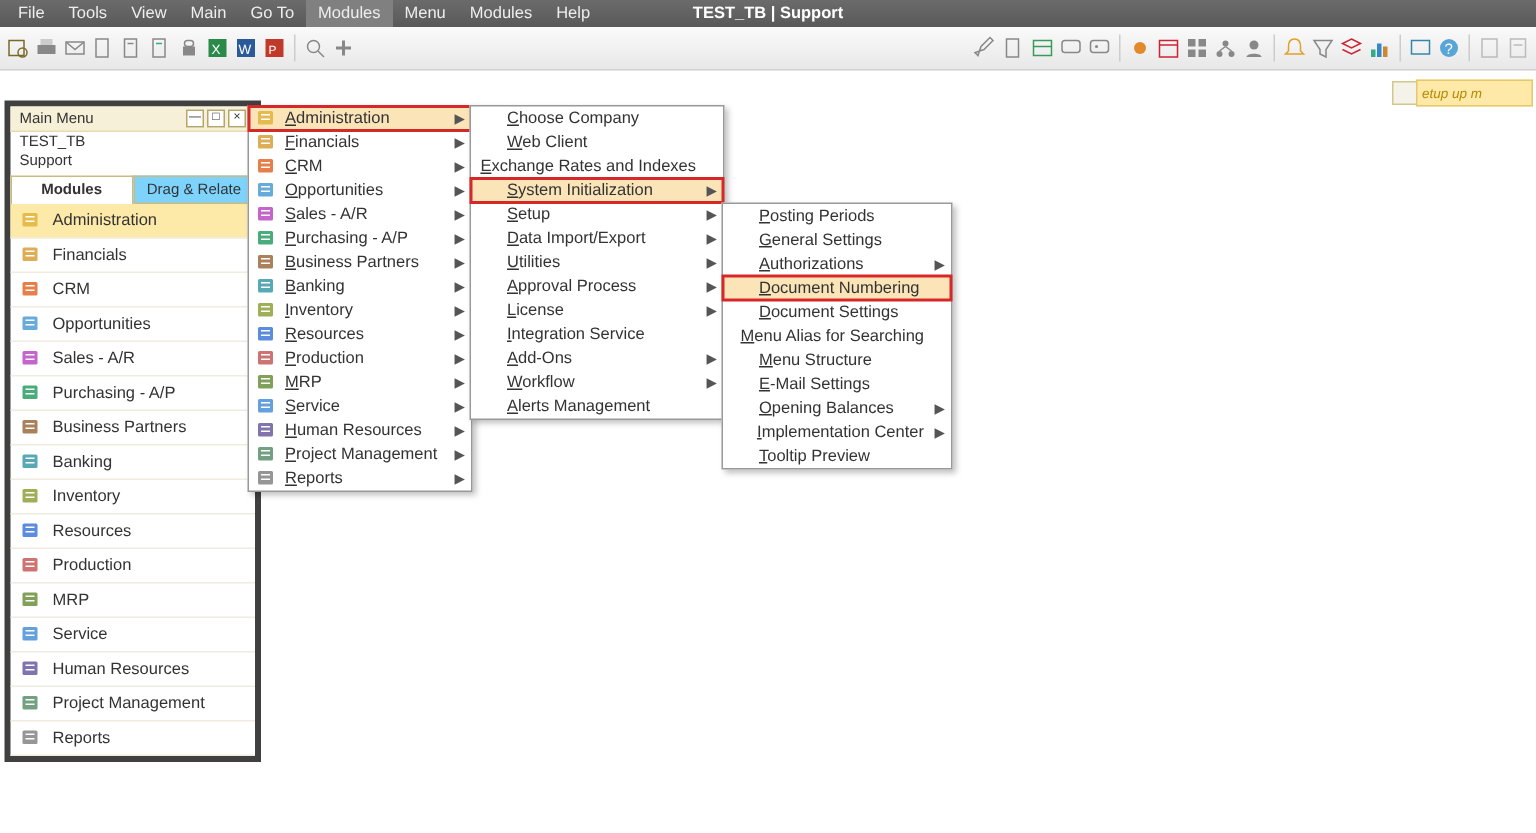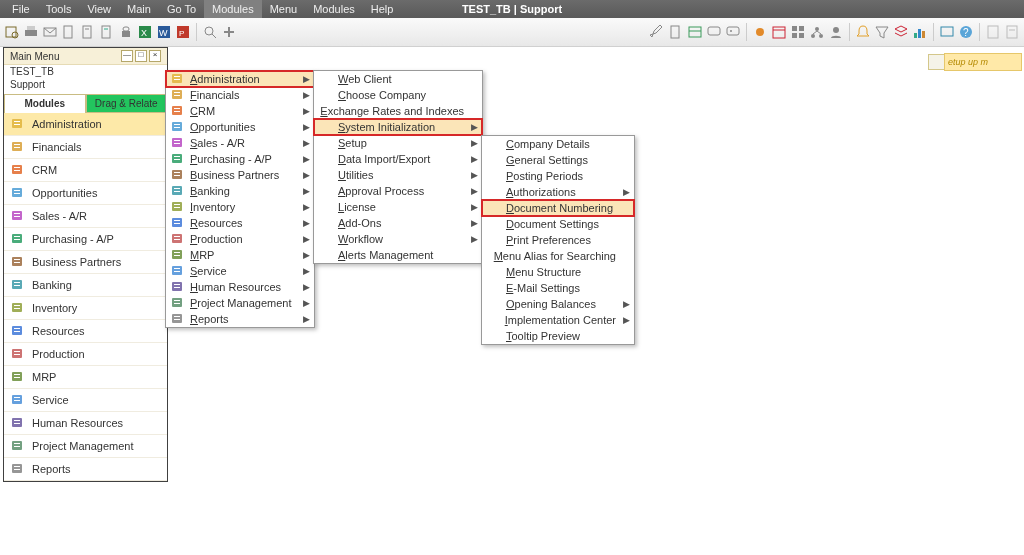--- a/index.html
+++ b/index.html
@@ -5,27 +5,27 @@
     body,html{margin:0;padding:0;width:1024px;height:555px;font-family:Tahoma,Arial,sans-serif;font-size:11px;overflow:hidden;background:#fff;color:#333}
     .menubar{height:18px;background:linear-gradient(#6b6b6b,#595959);display:flex;align-items:center;padding:0 4px;color:#eee;position:relative}
     .menubar .mitem{padding:0 8px;line-height:18px;cursor:default}
     .menubar .mitem.h{background:#808080}
     .apptitle{position:absolute;left:50%;transform:translateX(-50%);font-weight:bold;color:#fff}
     .toolbar{height:28px;background:linear-gradient(#fafafa,#e8e8e8);border-bottom:1px solid #d0d0d0;display:flex;align-items:center;padding:0 4px;gap:3px}
     .tbtn{width:16px;height:16px;display:inline-block}
     .sep{width:1px;height:18px;background:#ccc;margin:0 2px}
     svg{display:block}
     .main{position:relative;height:509px}
-    .panel{position:absolute;left:3px;top:0;width:163px;border:1px solid #404040;background:#fff}
+    .panel{position:absolute;left:3px;top:20px;width:163px;border:4px solid #404040;background:#fff}
     .panel-t{background:#f7f0d8;padding:2px 6px;font-size:10px;display:flex;align-items:center;justify-content:space-between;border-bottom:1px solid #e6dbb5}
     .panel-t .wicn{display:flex;gap:2px}
     .wicn span{width:10px;height:10px;border:1px solid #b5a76a;font-size:8px;line-height:8px;text-align:center;background:#fff}
     .panel .sub{padding:1px 6px;font-size:10px}
     .tabs{display:flex;margin-top:3px}
-    .tab{flex:1;text-align:center;padding:3px 0;background:#22c55e;border:1px solid #c9bc83;font-size:10px}
+    .tab{flex:1;text-align:center;padding:3px 0;background:#7dd3fc;border:1px solid #c9bc83;font-size:10px}
     .tab.a{background:#fff;border-bottom:none;font-weight:bold}
     .moditem{display:flex;align-items:center;gap:6px;padding:3px 6px;border-bottom:1px solid #f0ece0}
     .moditem.sel{background:#fde9a8}
     .moditem .ic{width:16px;height:16px;flex:none}
     .cmenu{position:absolute;background:#fff;border:1px solid #999;box-shadow:2px 2px 4px rgba(0,0,0,.25)}
     .cmenu .row{display:flex;align-items:center;height:16px;padding:0 18px 0 4px;position:relative;white-space:nowrap}
     .cmenu .row .ic{width:16px;height:16px;margin-right:4px;flex:none}
     .cmenu .row .ar{position:absolute;right:4px;font-size:9px;color:#555}
     .cmenu .row.hl{outline:2px solid #d62828;outline-offset:-1px;background:#fbe5b8}
     .cmenu1{left:165px;top:23px;width:148px}
@@ -595,28 +595,28 @@
           </span>
           <span><u class="mu">R</u>eports</span>
           <span class="ar">▶</span>
         </div>
       </div>
     </div>
   <div class="cmenu cmenu2">
       <div id="m2">
         <div class="row">
           <span style="width:20px;display:inline-block"></span>
+          <span><u class="mu">C</u>hoose Company</span>
+        </div>
+        <div class="row">
+          <span style="width:20px;display:inline-block"></span>
           <span><u class="mu">W</u>eb Client</span>
         </div>
         <div class="row">
           <span style="width:20px;display:inline-block"></span>
-          <span><u class="mu">C</u>hoose Company</span>
-        </div>
-        <div class="row">
-          <span style="width:20px;display:inline-block"></span>
           <span><u class="mu">E</u>xchange Rates and Indexes</span>
         </div>
         <div class="row hl">
           <span style="width:20px;display:inline-block"></span>
           <span><u class="mu">S</u>ystem Initialization</span>
           <span class="ar">▶</span>
         </div>
         <div class="row">
           <span style="width:20px;display:inline-block"></span>
           <span><u class="mu">S</u>etup</span>
@@ -634,20 +634,24 @@
         </div>
         <div class="row">
           <span style="width:20px;display:inline-block"></span>
           <span><u class="mu">A</u>pproval Process</span>
           <span class="ar">▶</span>
         </div>
         <div class="row">
           <span style="width:20px;display:inline-block"></span>
           <span><u class="mu">L</u>icense</span>
           <span class="ar">▶</span>
+        </div>
+        <div class="row">
+          <span style="width:20px;display:inline-block"></span>
+          <span><u class="mu">I</u>ntegration Service</span>
         </div>
         <div class="row">
           <span style="width:20px;display:inline-block"></span>
           <span><u class="mu">A</u>dd-Ons</span>
           <span class="ar">▶</span>
         </div>
         <div class="row">
           <span style="width:20px;display:inline-block"></span>
           <span><u class="mu">W</u>orkflow</span>
           <span class="ar">▶</span>
@@ -655,46 +659,38 @@
         <div class="row">
           <span style="width:20px;display:inline-block"></span>
           <span><u class="mu">A</u>lerts Management</span>
         </div>
       </div>
     </div>
   <div class="cmenu cmenu3">
       <div id="m3">
         <div class="row">
           <span style="width:20px;display:inline-block"></span>
-          <span><u class="mu">C</u>ompany Details</span>
+          <span><u class="mu">P</u>osting Periods</span>
         </div>
         <div class="row">
           <span style="width:20px;display:inline-block"></span>
           <span><u class="mu">G</u>eneral Settings</span>
         </div>
         <div class="row">
           <span style="width:20px;display:inline-block"></span>
-          <span><u class="mu">P</u>osting Periods</span>
-        </div>
-        <div class="row">
-          <span style="width:20px;display:inline-block"></span>
           <span><u class="mu">A</u>uthorizations</span>
           <span class="ar">▶</span>
         </div>
         <div class="row hl">
           <span style="width:20px;display:inline-block"></span>
           <span><u class="mu">D</u>ocument Numbering</span>
         </div>
         <div class="row">
           <span style="width:20px;display:inline-block"></span>
           <span><u class="mu">D</u>ocument Settings</span>
-        </div>
-        <div class="row">
-          <span style="width:20px;display:inline-block"></span>
-          <span><u class="mu">P</u>rint Preferences</span>
         </div>
         <div class="row">
           <span style="width:20px;display:inline-block"></span>
           <span><u class="mu">M</u>enu Alias for Searching</span>
         </div>
         <div class="row">
           <span style="width:20px;display:inline-block"></span>
           <span><u class="mu">M</u>enu Structure</span>
         </div>
         <div class="row">

